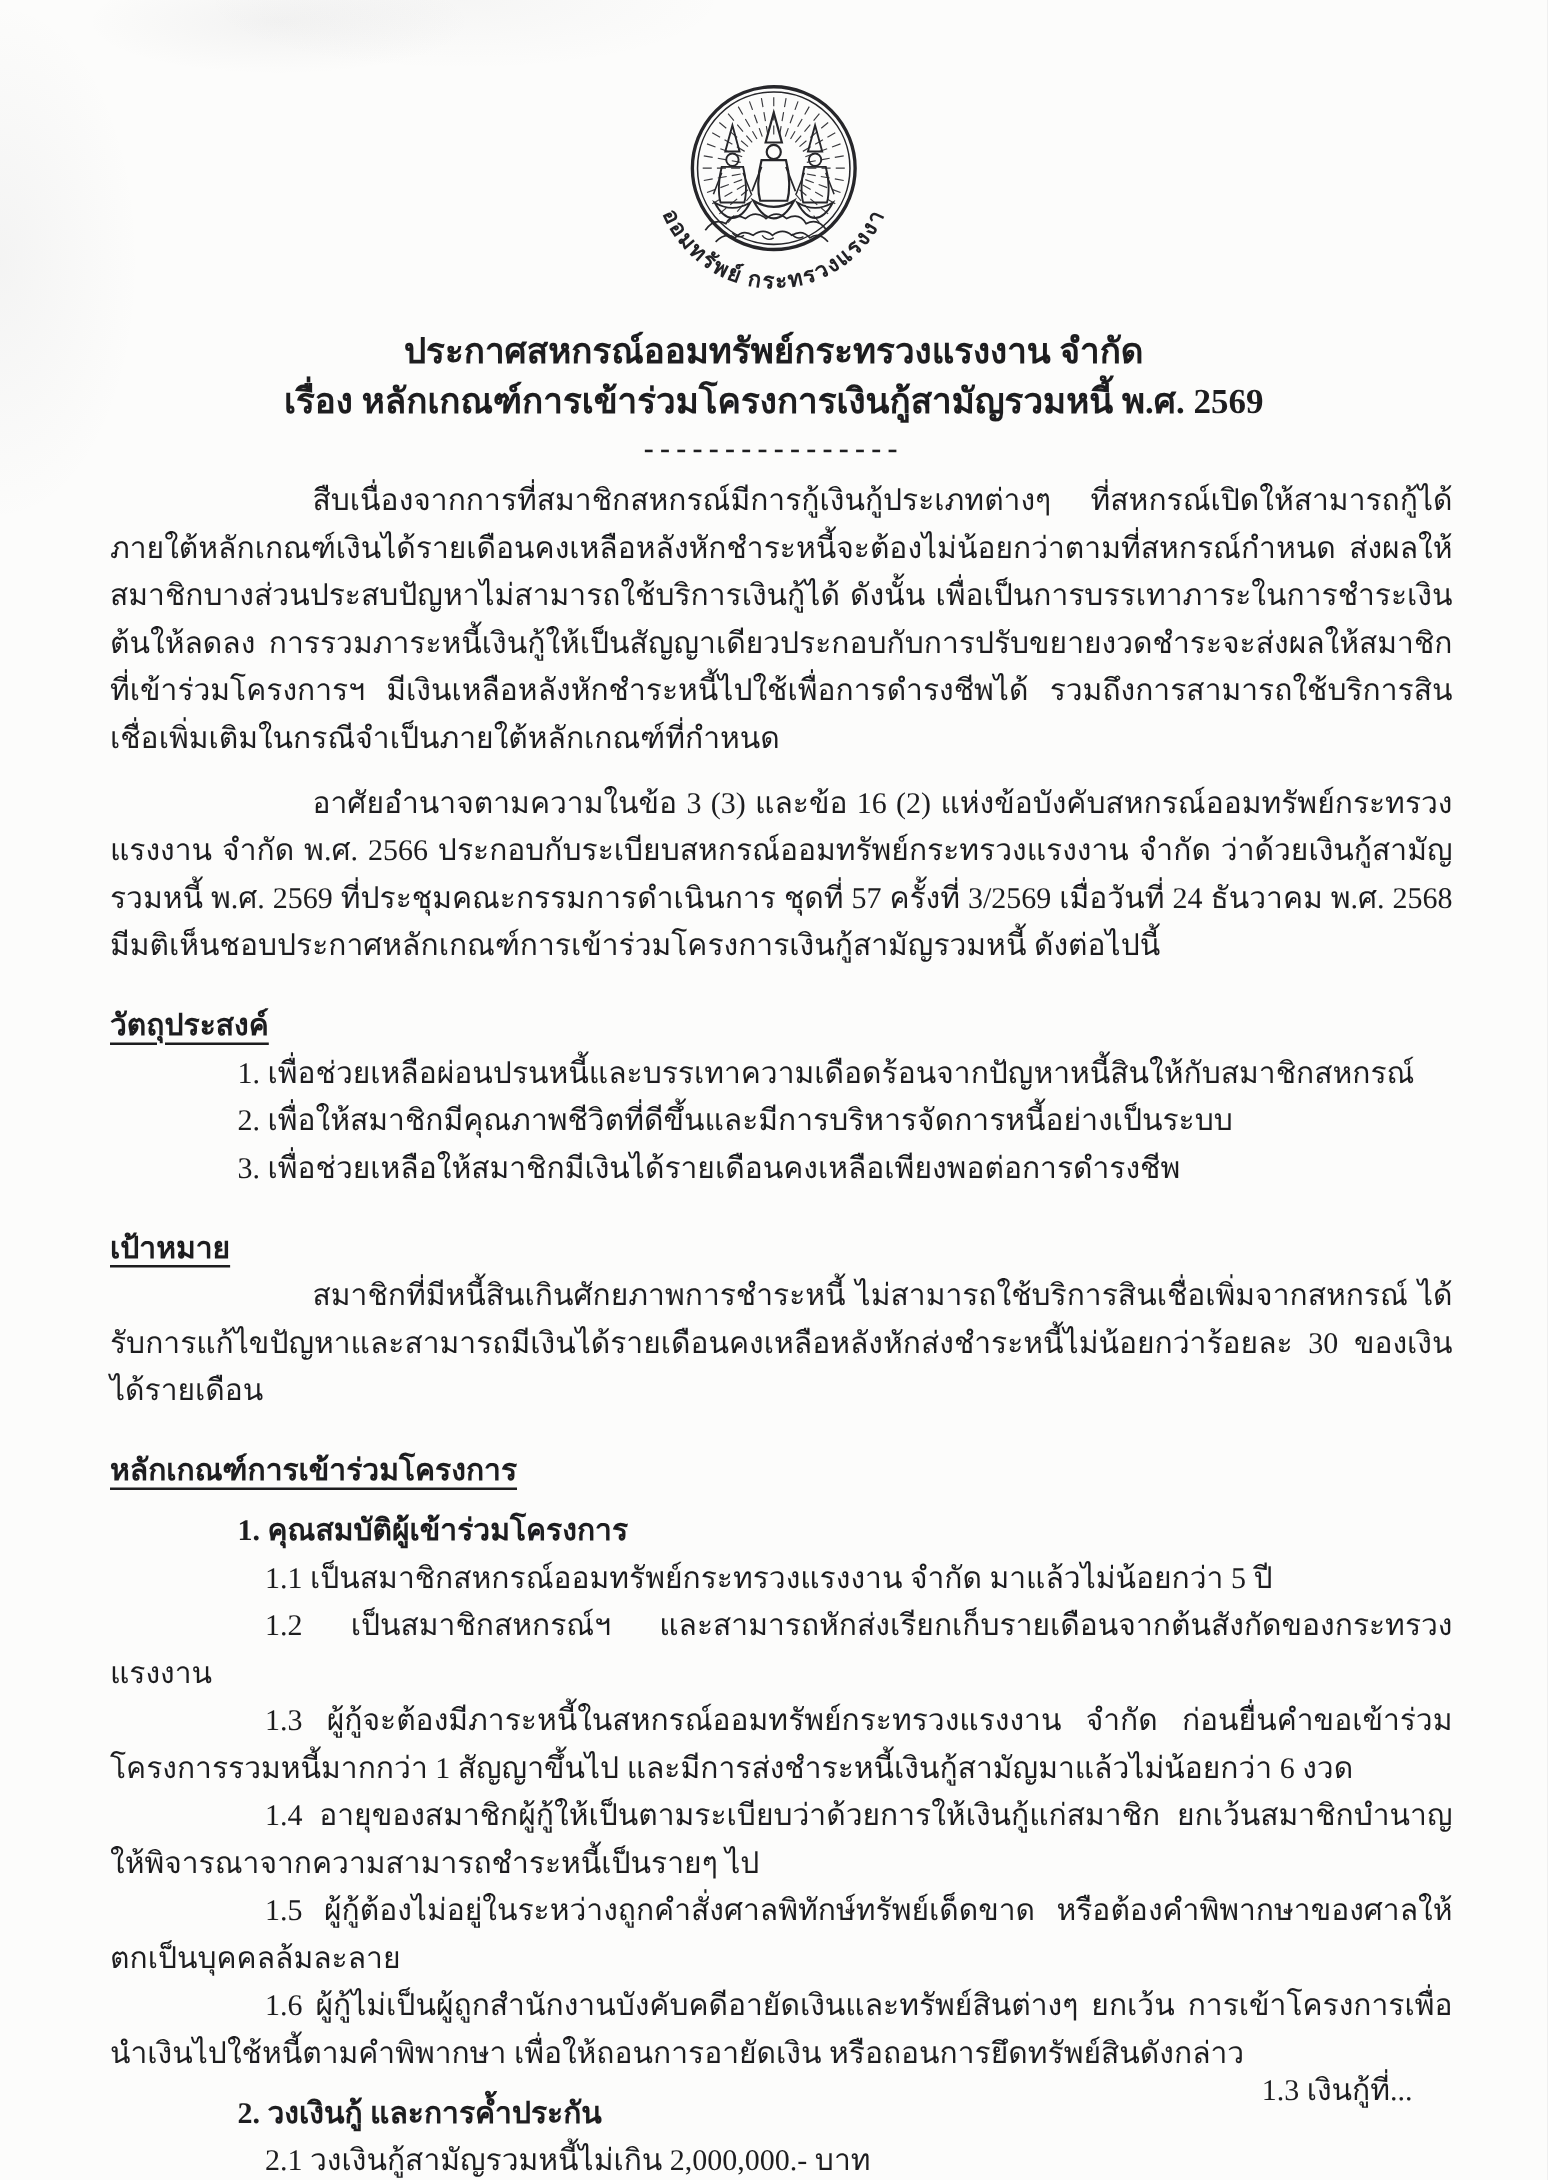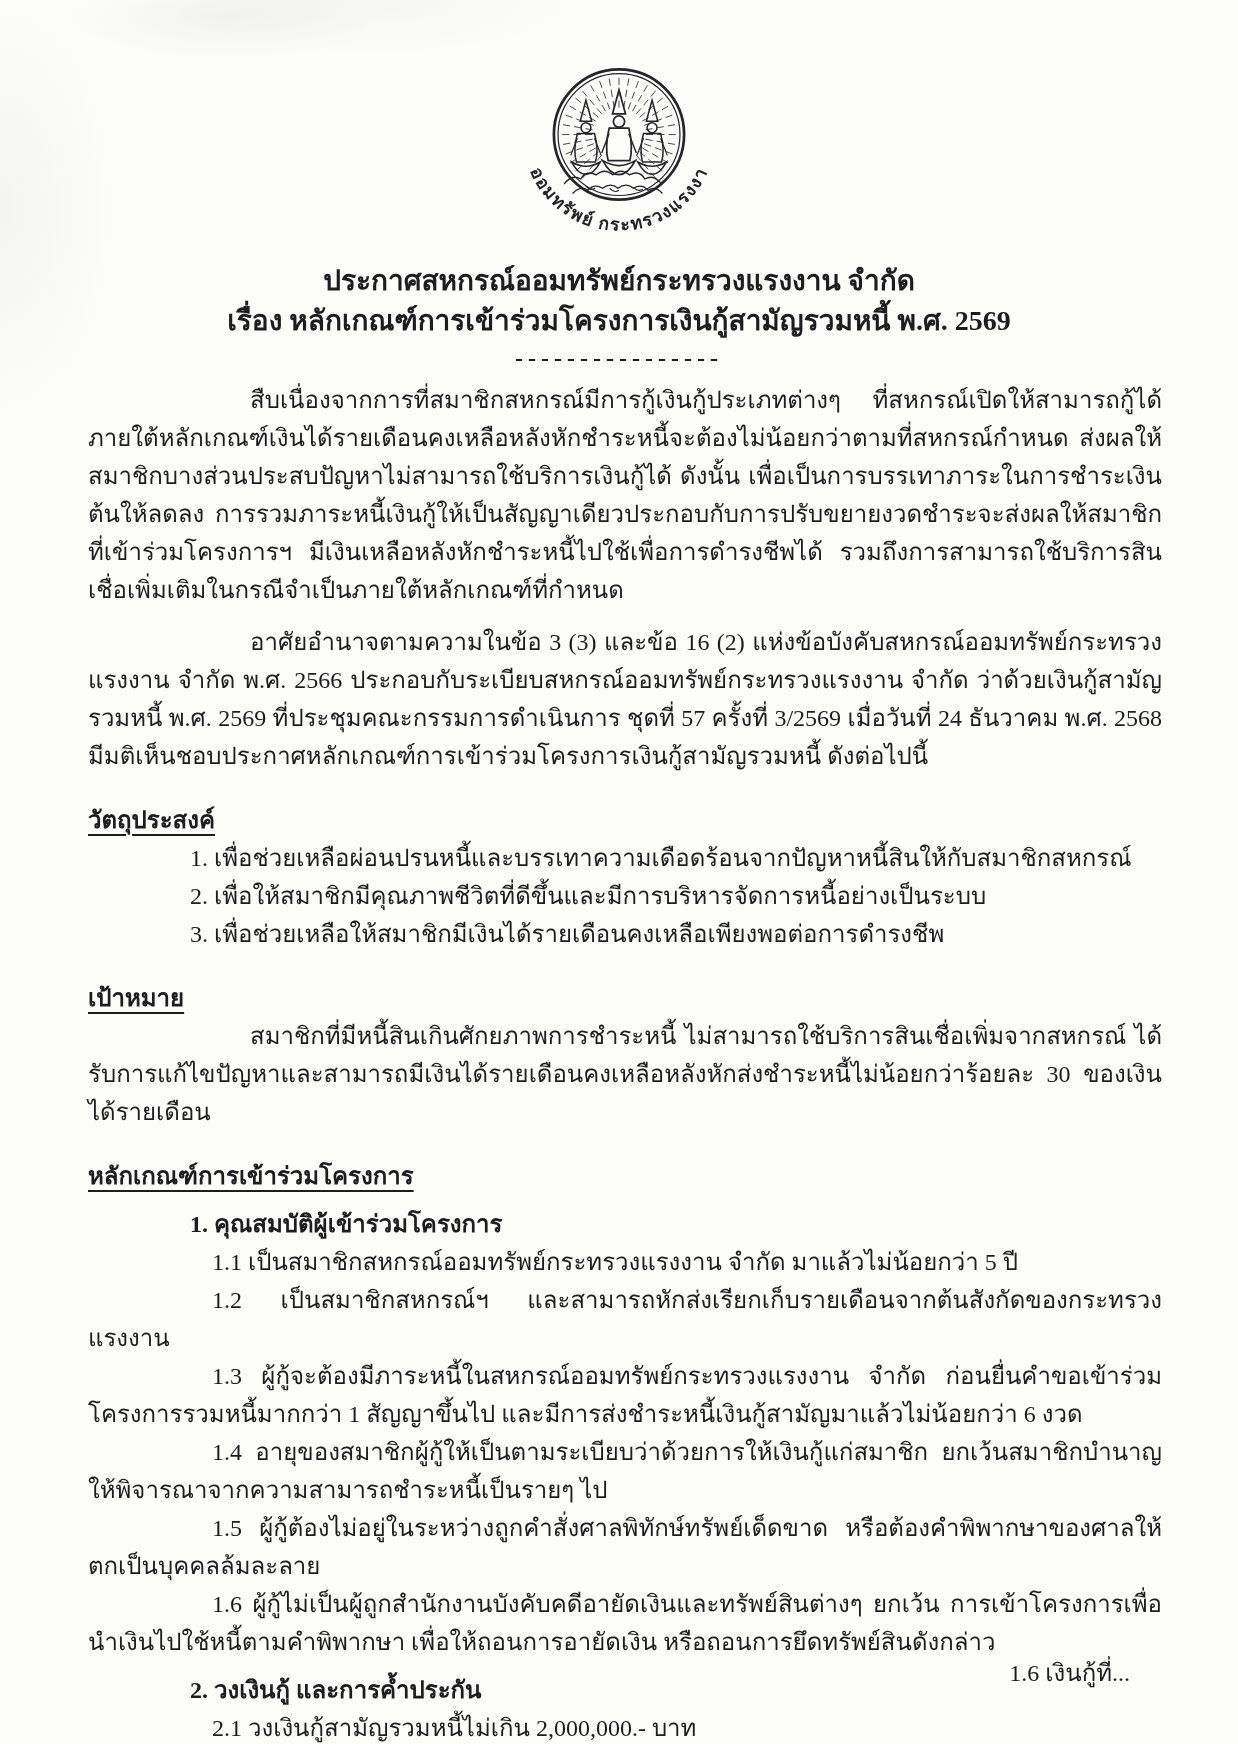--- a/index.html
+++ b/index.html
@@ -149,15 +149,15 @@
       <p class="sub-item">1.5 ผู้กู้ต้องไม่อยู่ในระหว่างถูกคำสั่งศาลพิทักษ์ทรัพย์เด็ดขาด หรือต้องคำพิพากษาของศาลให้ตกเป็นบุคคลล้มละลาย</p>
       <p class="sub-item">1.6 ผู้กู้ไม่เป็นผู้ถูกสำนักงานบังคับคดีอายัดเงินและทรัพย์สินต่างๆ ยกเว้น การเข้าโครงการเพื่อนำเงินไปใช้หนี้ตามคำพิพากษา เพื่อให้ถอนการอายัดเงิน หรือถอนการยึดทรัพย์สินดังกล่าว</p>
 
       <p class="subhead">2. วงเงินกู้ และการค้ำประกัน</p>
       <p class="sub-item">2.1 วงเงินกู้สามัญรวมหนี้ไม่เกิน 2,000,000.- บาท</p>
       
     </div>
 
   </div>
 
-  <div class="continuation">1.6 เงินกู้ที่...</div>
+  <div class="continuation">1.3 เงินกู้ที่...</div>
 
 </div>
 
 </body></html>

